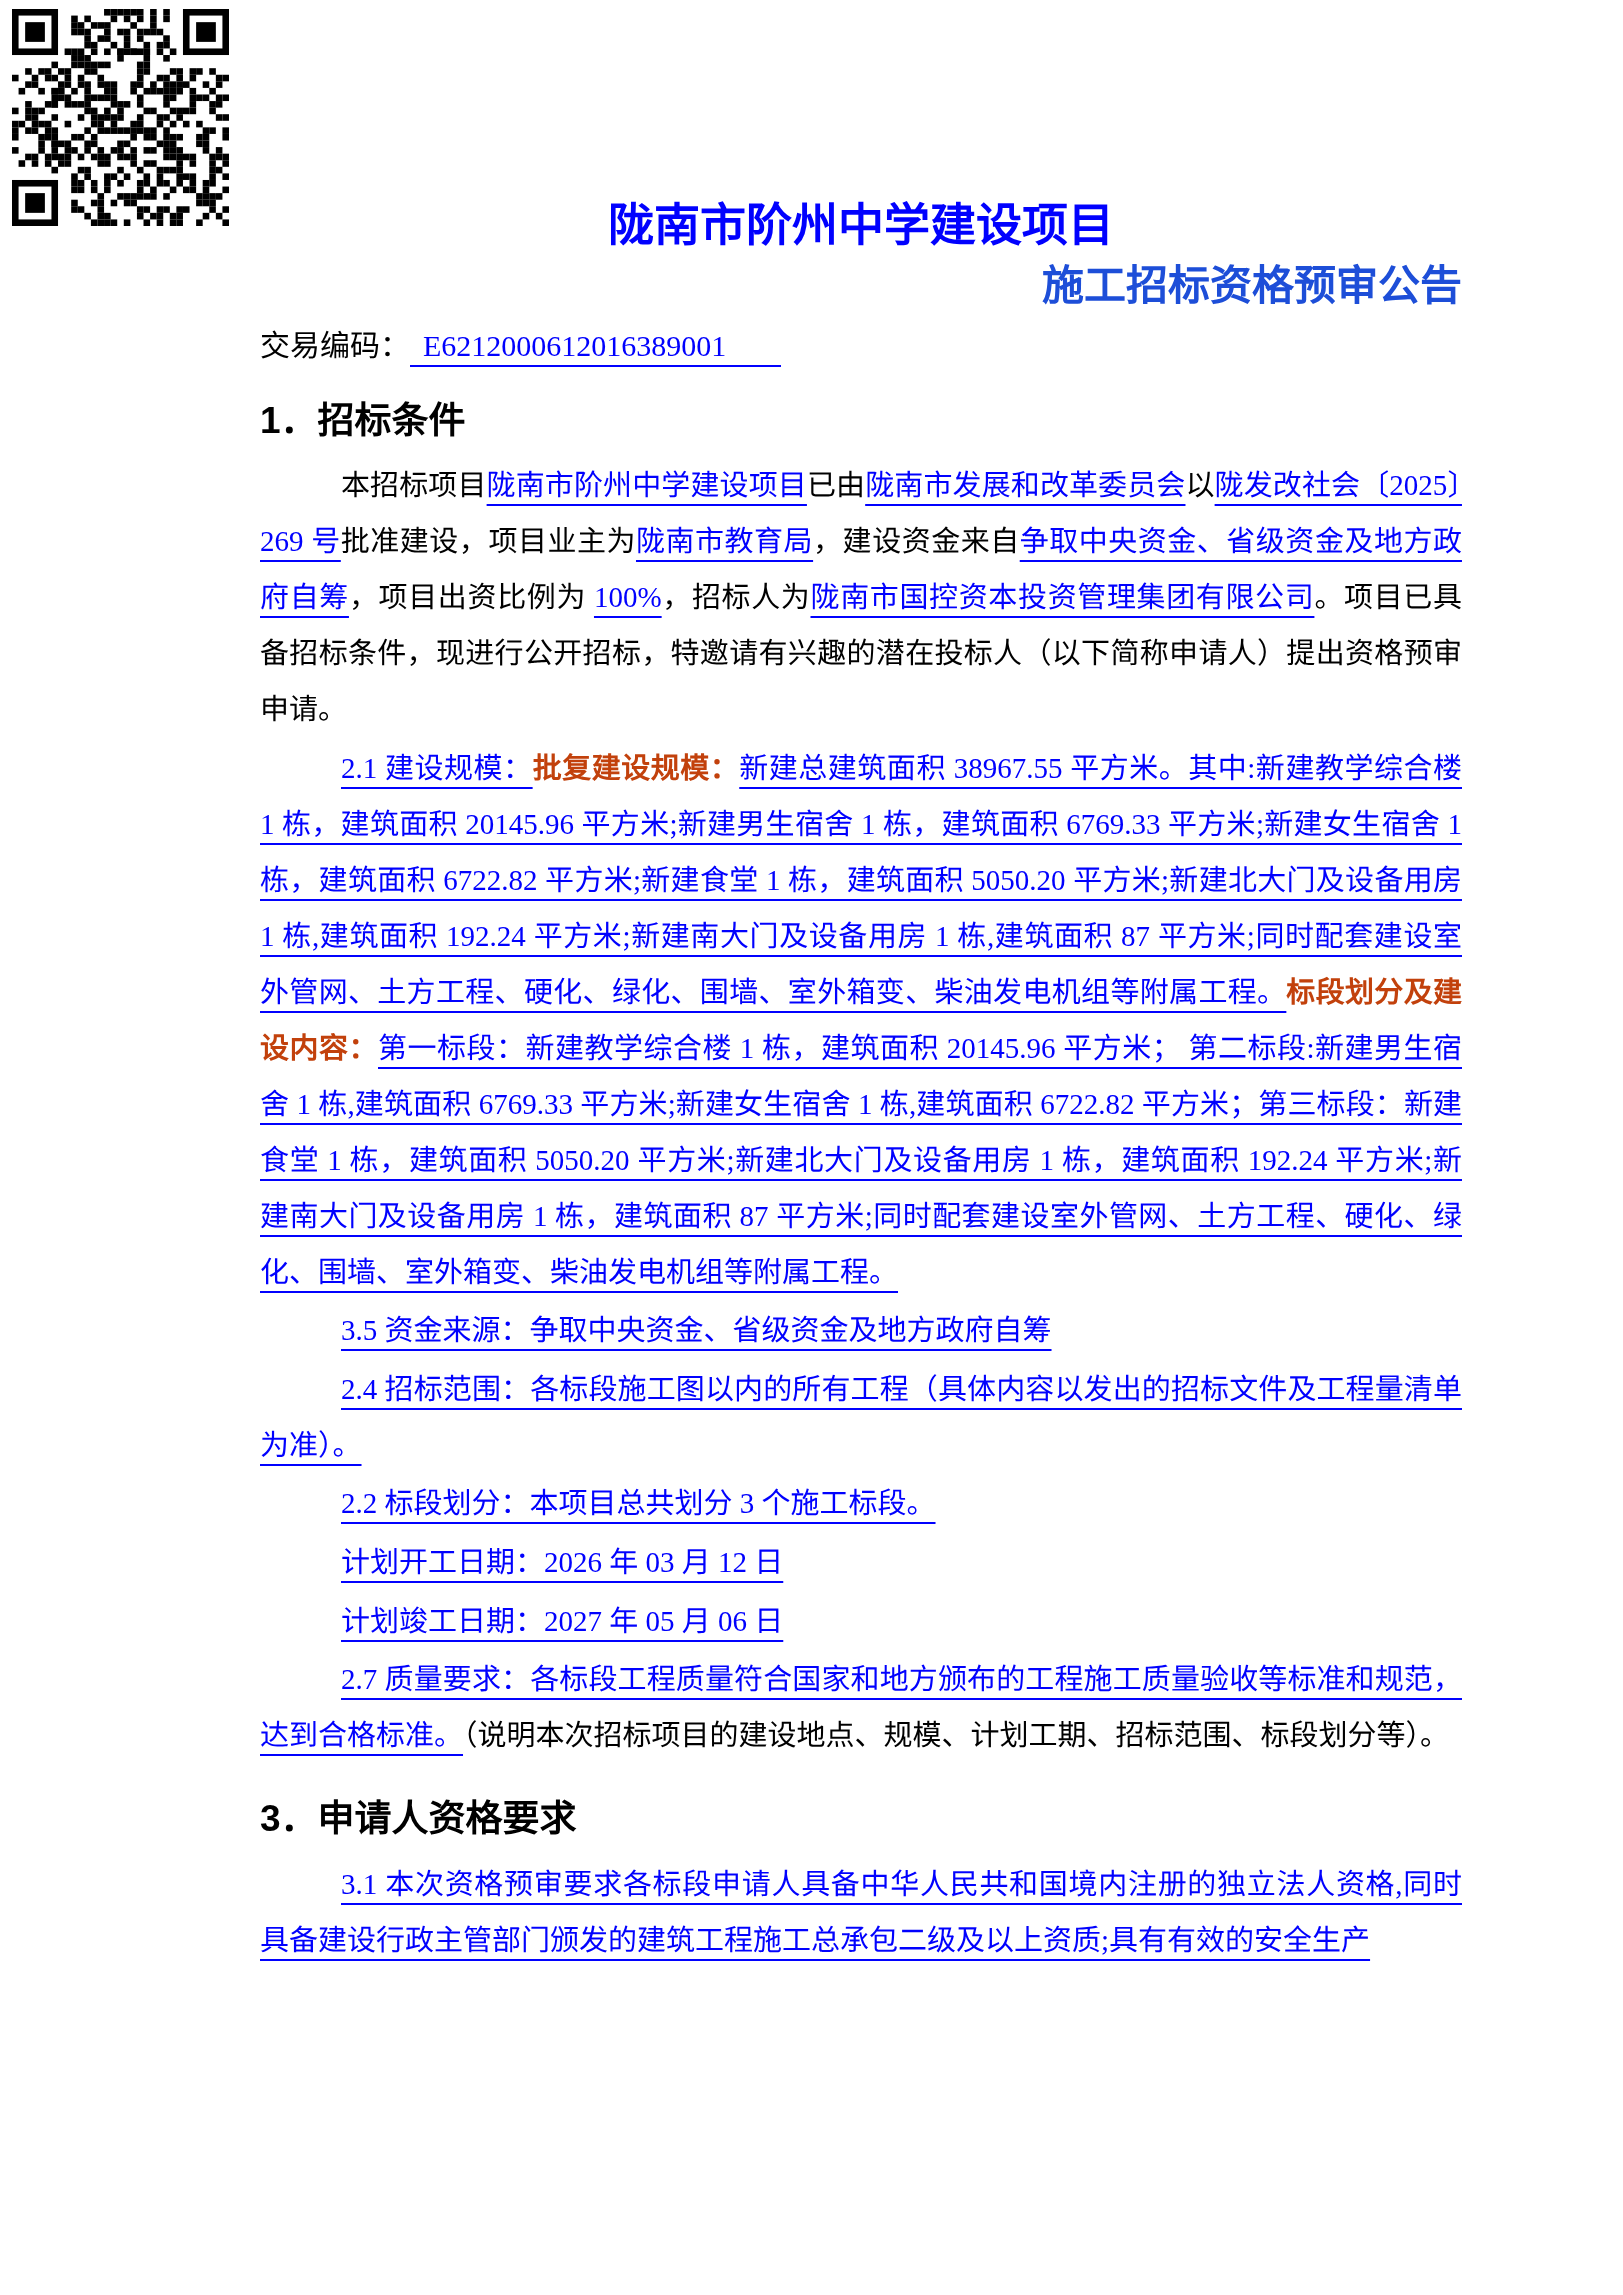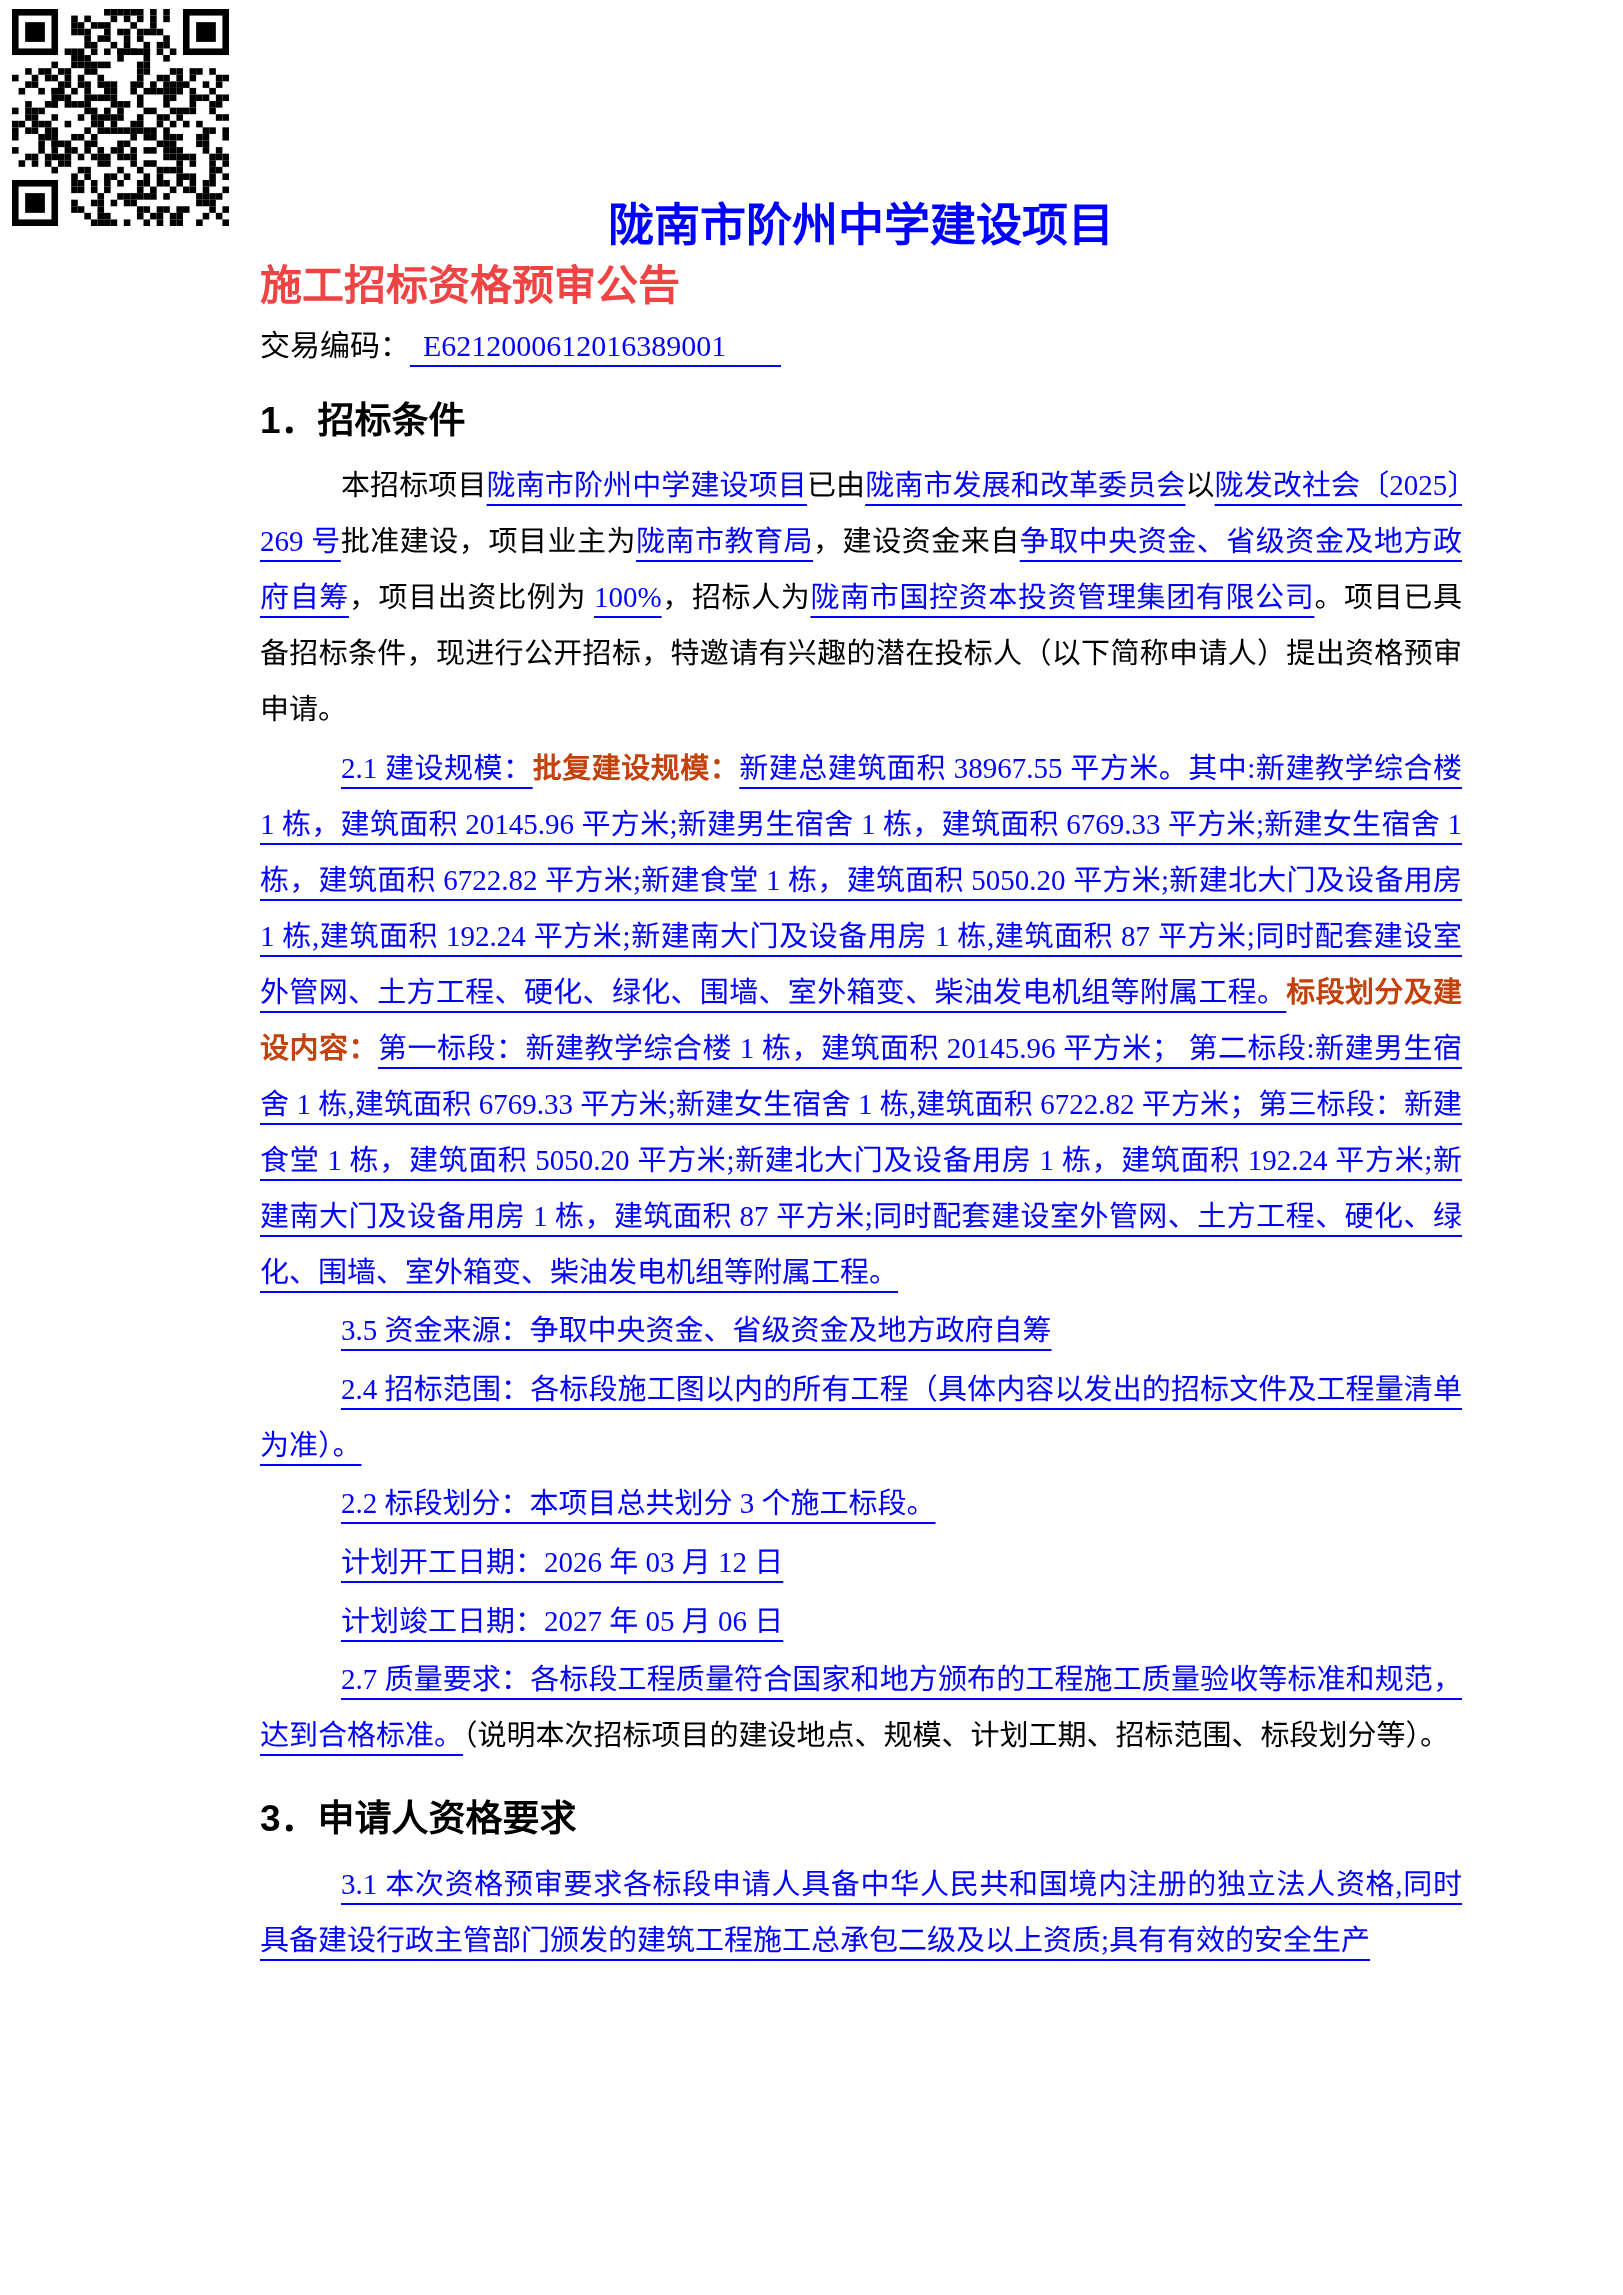--- a/index.html
+++ b/index.html
@@ -31,26 +31,26 @@
     margin-top:195px;
     text-align:center;
     font-family:"Liberation Sans", sans-serif;
     font-weight:bold;
     font-size:46px;
     line-height:52px;
     color:#0101fe;
   }
   .subtitle {
     margin-top:10.5px;
-    text-align:left;
+    text-align:right;
     font-family:"Liberation Sans", sans-serif;
     font-weight:bold;
     font-size:42px;
     line-height:48px;
-    color:#ef4444;
+    color:#1d4ed8;
   }
   .code-line {
     margin-top:17px;
     text-align:left;
     font-size:30px;
     line-height:38px;
     color:#000000;
     font-family:Liberation Serif, serif;
   }
   .code-value {

